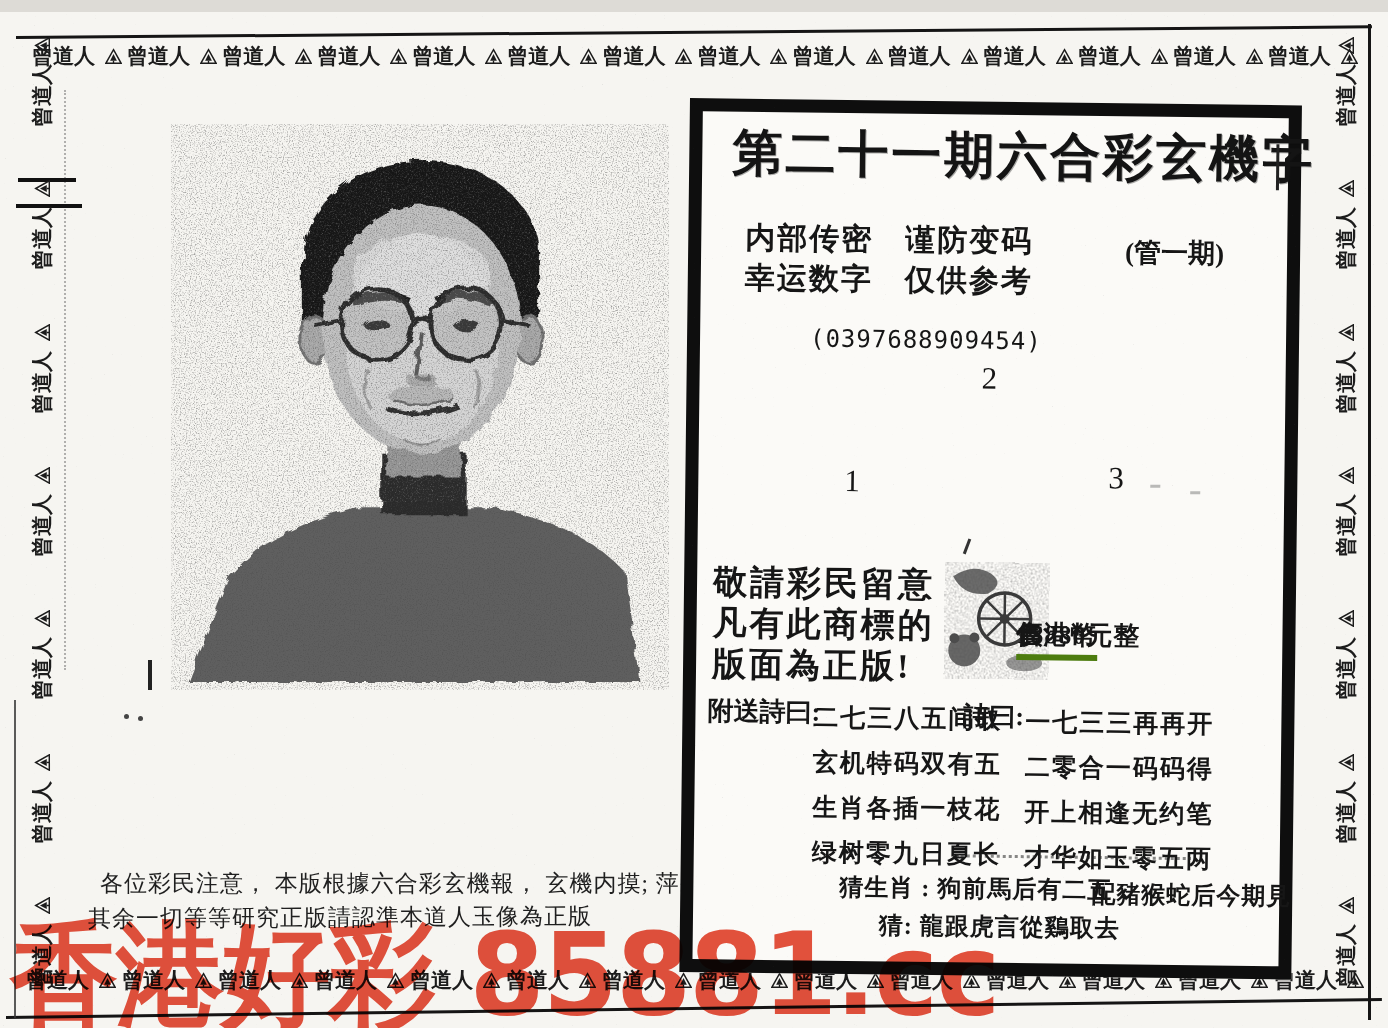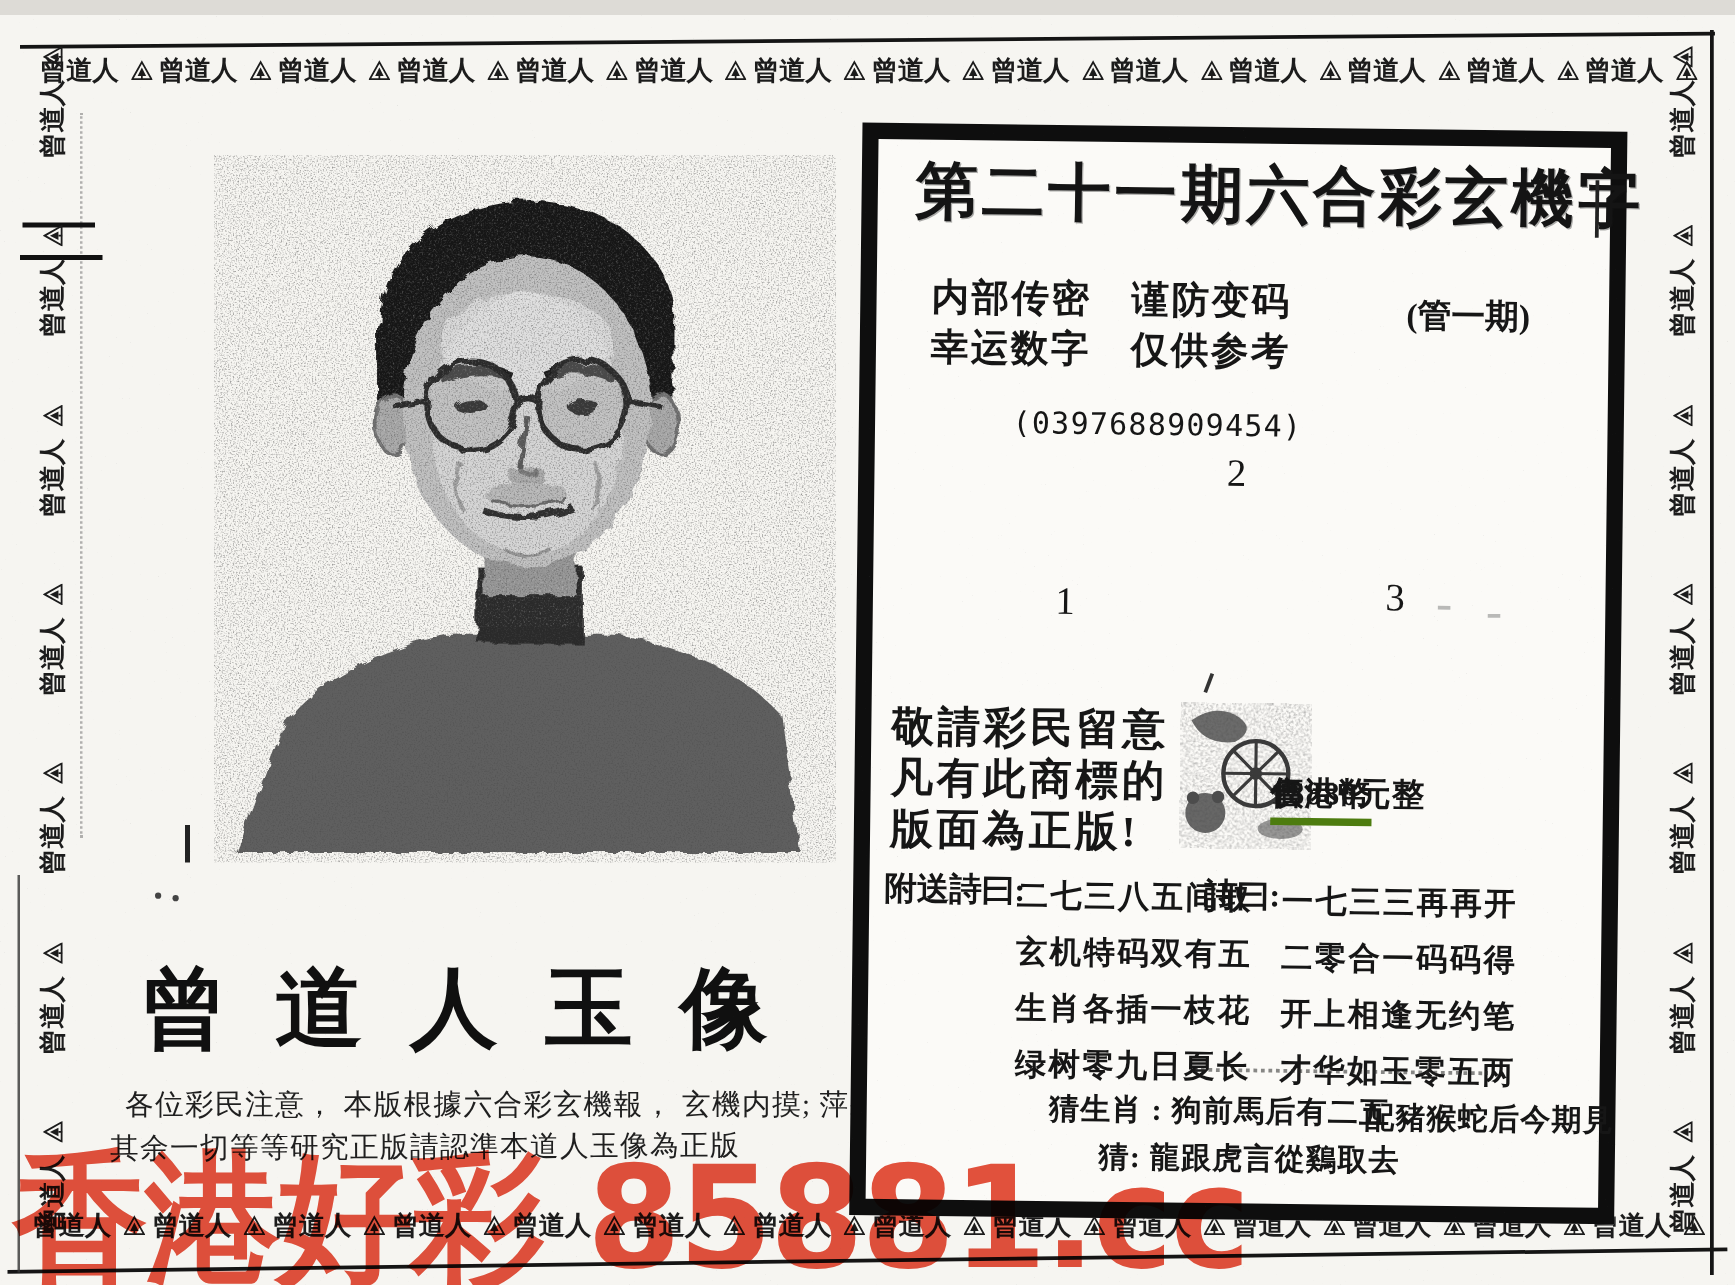--- a/index.html
+++ b/index.html
@@ -490,21 +490,20 @@
       <ellipse cx="250" cy="272" rx="34" ry="10" fill="#9a9a9a" opacity="0.5"></ellipse>
       <path d="M214,284 Q250,297 287,282" stroke="#2e2e2e" stroke-width="5" fill="none"></path>
       <path d="M220,276 Q250,286 282,275" stroke="#6a6a6a" stroke-width="2.5" fill="none"></path>
       <path d="M232,316 Q250,325 268,315" stroke="#949494" stroke-width="3" fill="none"></path>
       <path d="M196,245 Q188,268 198,284 M304,245 Q312,268 302,284" stroke="#a0a0a0" stroke-width="3" fill="none"></path>
     </g>
     <rect x="0" y="0" width="500" height="570" filter="url(#dither)" opacity="0.9"></rect>
     <rect x="100" y="20" width="300" height="360" filter="url(#dither2)" opacity="0.55"></rect>
   </svg>
 
-  <div class="main-title">曾道人玉像</div>
   <div class="note note1">各位彩民注意， 本版根據六合彩玄機報， 玄機内摸; 萍果報</div>
   <div class="note note2">其余一切等等研究正版請認準本道人玉像為正版</div>
 
   <div class="panel">
     <div class="p-title">第二十一期六合彩玄機字</div>
     <div class="p-title-bar"></div>
     <div class="p-sub p-sub1">内部传密　谨防变码</div>
     <div class="p-sub p-sub2">幸运数字　仅供参考</div>
     <div class="p-issue">(管一期)</div>
     <div class="p-serial">(0397688909454)</div>

